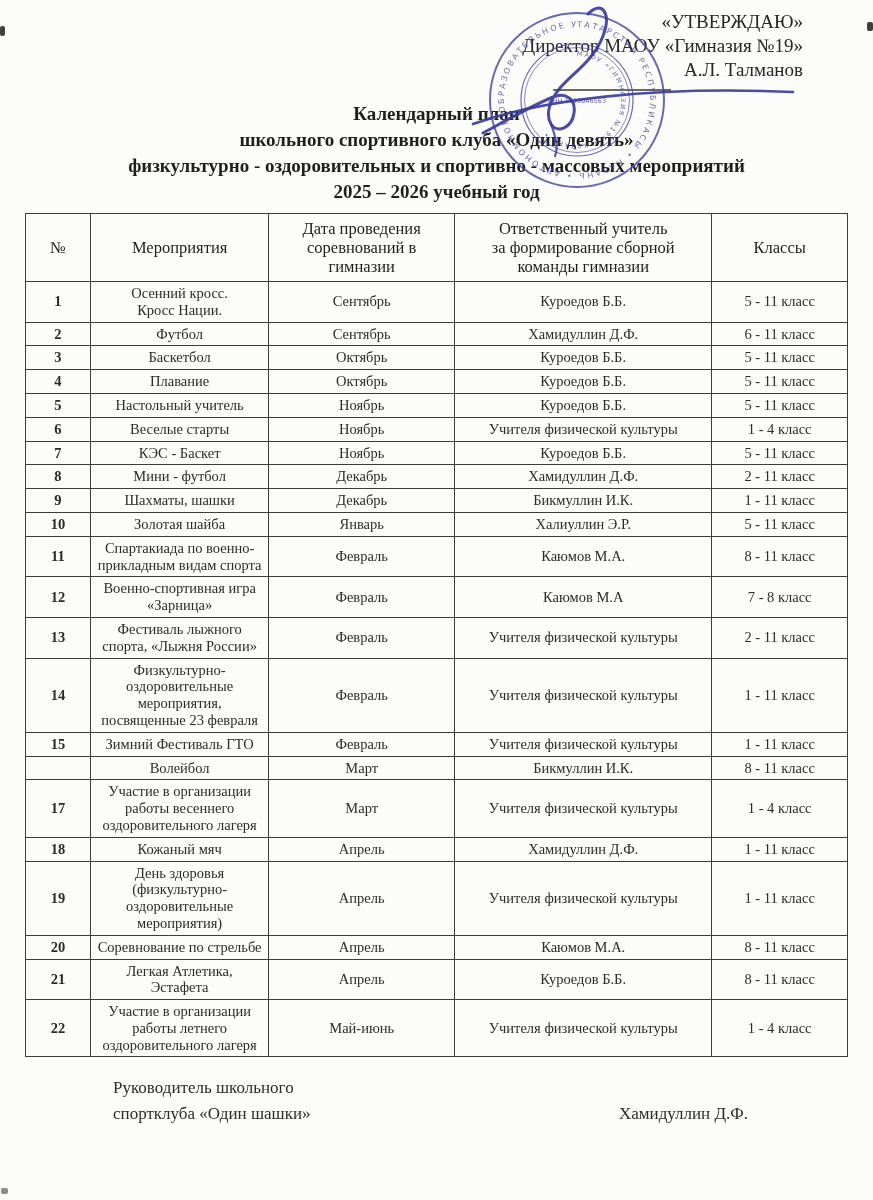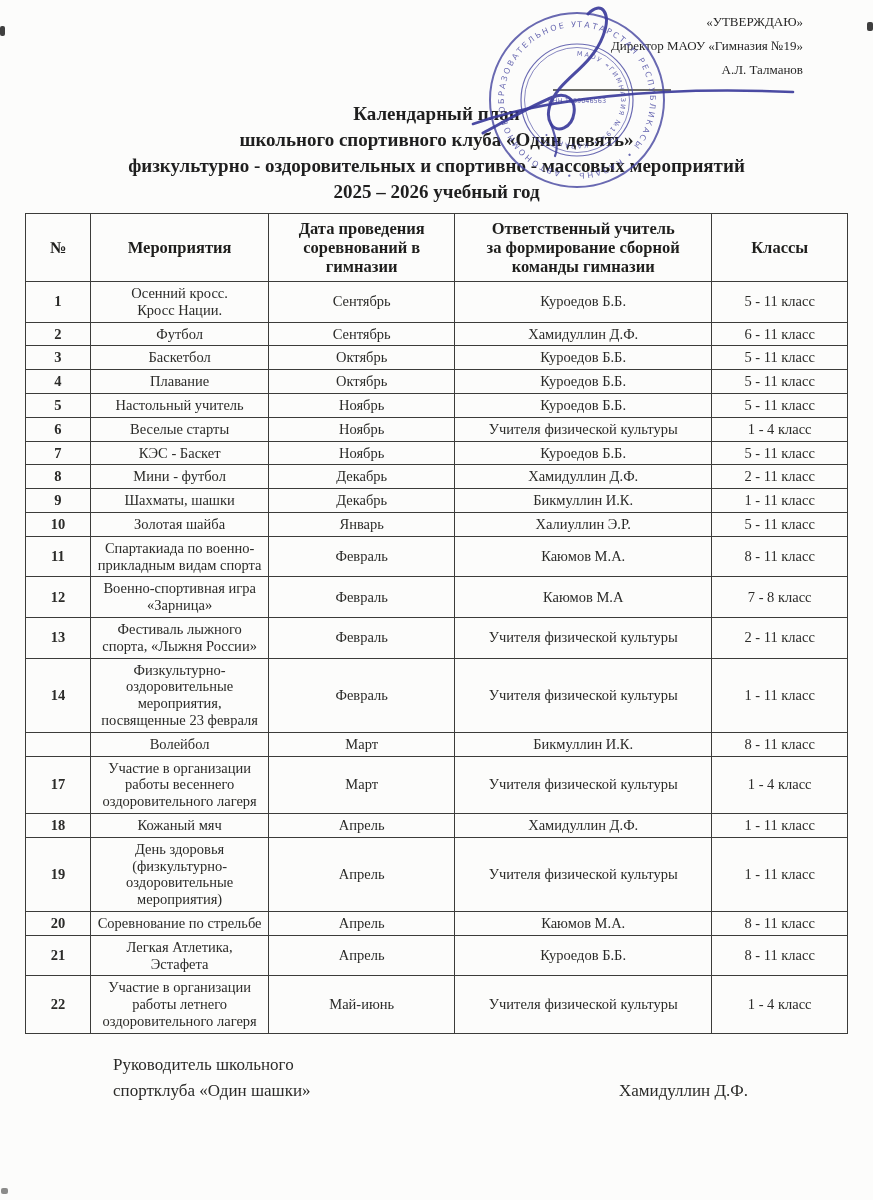--- a/index.html
+++ b/index.html
@@ -14,21 +14,21 @@
     position:relative;
     width:873px;height:1200px;
     background:#fcfcfb;
     overflow:hidden;
   }
   
   .top-area{position:relative;height:213px;}
   .approve-block{
     position:absolute;top:10px;right:70px;
     text-align:right;
-    font-size:13px;line-height:24px;
+    font-size:19px;line-height:24px;
     color:#262626;
   }
   .sig-printed-line{
     position:absolute;top:89px;left:553px;
     width:118px;height:2px;background:#6b6b66;
   }
   .title-block{
     position:absolute;top:101px;left:0;right:0;
     text-align:center;
     font-weight:bold;
@@ -53,21 +53,21 @@
   }
   table.plan th, table.plan td{
     border:1.5px solid #3c3c3a;
     text-align:center;
     vertical-align:middle;
     white-space:pre-line;
     color:#2b2b29;
   }
   table.plan th{
     font-size:16.5px;line-height:19px;
-    font-weight:bold;
+    font-weight:normal;
     padding:5px 2px;
     color:#1e1e1c;
   }
   table.plan td{
     font-size:14.5px;line-height:16.8px;
     padding:3px 3px;
   }
   td.col-num{font-weight:bold;font-size:15px;}
   td.no-top{border-top-style:hidden;}
   col.c-num{width:7.9%;}
@@ -256,20 +256,27 @@
           <td class="col-num">14</td>
           <td class="col-event">Физкультурно-
 оздоровительные
 мероприятия,
 посвященные 23 февраля</td>
           <td class="col-date">Февраль</td>
           <td class="col-teacher">Учителя физической культуры</td>
           <td class="col-classes">1 - 11 класс</td>
         </tr>
         <tr>
+          <td class="col-num">15</td>
+          <td class="col-event">Зимний Фестиваль ГТО</td>
+          <td class="col-date">Февраль</td>
+          <td class="col-teacher">Учителя физической культуры</td>
+          <td class="col-classes">1 - 11 класс</td>
+        </tr>
+        <tr>
           <td class="col-num no-top"></td>
           <td class="col-event">Волейбол</td>
           <td class="col-date">Март</td>
           <td class="col-teacher">Бикмуллин И.К.</td>
           <td class="col-classes">8 - 11 класс</td>
         </tr>
         <tr>
           <td class="col-num">17</td>
           <td class="col-event">Участие в организации
 работы весеннего

